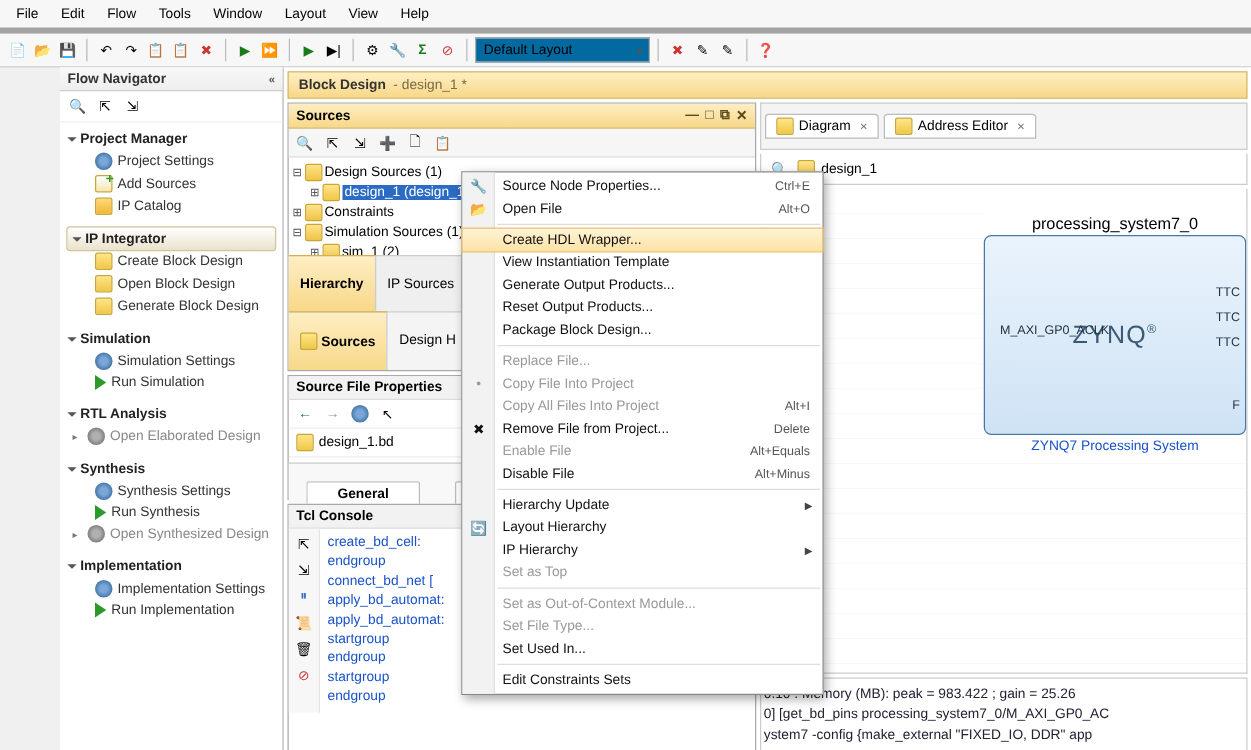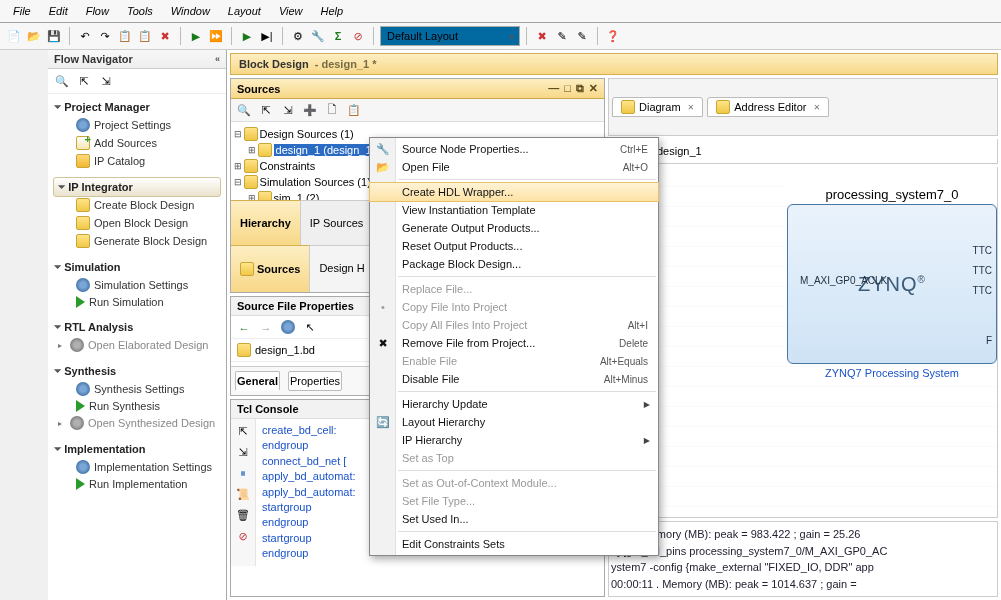--- a/index.html
+++ b/index.html
@@ -1,19 +1,19 @@
 <!DOCTYPE html>
 <html><head>
 <meta charset="utf-8">
 <style>
   * { box-sizing: border-box; margin: 0; padding: 0; font-family: "Segoe UI", Tahoma, Arial, sans-serif; font-size: 11px; }
   body { background: #f0f0f0; width: 1001px; height: 600px; overflow: hidden; position: relative; }
   
   
-  .menubar { background: #f7f7f7; border-bottom: 1px solid #a3a3a3; display: flex; padding: 2px 4px; font-style: italic; }
+  .menubar { background: #f7f7f7; border-bottom: 5px solid #a3a3a3; display: flex; padding: 2px 4px; }
   .menubar span { padding: 3px 9px; cursor: pointer; }
   
   
   .toolbar { background: #f7f7f7; border-bottom: 1px solid #ccc; display: flex; align-items: center; padding: 3px 5px; gap: 2px; }
   .tb-icon { width: 18px; height: 18px; display: inline-flex; align-items: center; justify-content: center; cursor: pointer; border-radius: 2px; }
   .tb-sep { width: 0; height: 18px; border-left: 1px solid #bbb; margin: 0 4px; }
   .tb-select { height: 20px; padding: 1px 20px 1px 6px; border: 1px solid #aaa; background: #0369a1; position: relative; min-width: 140px; line-height: 16px; }
   .tb-select::after { content: "▾"; position: absolute; right: 5px; top: 2px; font-size: 9px; color: #555; }
 
   
@@ -27,21 +27,21 @@
   .fn-head { font-weight: bold; color: #222; display: flex; align-items: center; gap: 3px; padding: 3px 0; cursor: pointer; }
   .fn-head.active { background: linear-gradient(#fff,#eae2cc); border: 1px solid #d0c49a; border-radius: 3px; padding: 3px 4px; margin: -1px -1px; }
   .fn-item { padding: 2px 0 2px 22px; display: flex; align-items: center; gap: 4px; cursor: pointer; color: #333; }
   .fn-item.greyed { color: #888; }
   
   
   .right { flex: 1; display: flex; flex-direction: column; background: #fff; }
   
   
   .bd-bar { background: linear-gradient(#fdeec3,#f8d888); border: 1px solid #d4b050; padding: 4px 8px; font-weight: bold; color: #333; margin: 3px 3px 0 3px; display:flex; align-items:center; gap:6px;}
-  .bd-sub { color:#786c45; font-weight:bold;}
+  .bd-sub { color:#786c45; font-weight:normal;}
   
   
   .bd-row { display: flex; flex: 1; gap: 3px; padding: 3px; min-height:0; }
   .bd-left { width: 375px; display: flex; flex-direction: column; gap: 3px; }
   .bd-rightcol { flex: 1; display: flex; flex-direction: column; gap: 3px; min-width:0;}
   
   .panel { border: 1px solid #aaa; background: #fff; display:flex; flex-direction:column; }
   .panel-hdr { background: linear-gradient(#fdeec3,#f8d888); border-bottom: 1px solid #c8a84a; padding: 3px 6px; font-weight: bold; display: flex; align-items: center; justify-content: space-between; }
   .panel-hdr .winicons { display:flex; gap:5px; color:#5a4b1a; font-size:10px;}
   .panel-tb { background:#f6f6f6; border-bottom:1px solid #ddd; padding:2px 4px; display:flex; gap:4px; align-items:center;}
@@ -54,32 +54,32 @@
   
   .btabs { display:flex; border-top:1px solid #ccc; background:#efefef; }
   .btab { padding: 16px 9px; border-right:1px solid #ccc; cursor:pointer; }
   .btab.active { background: linear-gradient(#fdeec3,#f8d888); font-weight:bold; border-top:1px solid #d4b050; margin-top:-1px;}
   
   
   .prop-hdr { padding: 3px 6px; font-weight: bold; background:#f2f2f2; border-bottom:1px solid #ddd;}
   .prop-tb { padding:2px 4px; display:flex; gap:4px; border-bottom:1px solid #eee; align-items:center;}
   .prop-name { padding: 4px 6px; border-bottom:1px solid #eee; display:flex; align-items:center; gap:4px;}
   .prop-tabs { display:flex; border-top:1px solid #ccc; background:#f8f8f8; margin-top:4px;}
-  .prop-tab { padding: 3px 1px; border:1px solid #bbb; background:#fff; margin:4px; border-radius:2px; cursor:pointer;}
+  .prop-tab { padding: 3px 24px; border:1px solid #bbb; background:#fff; margin:14px; border-radius:2px; cursor:pointer;}
   .prop-tab.active { font-weight:bold; background:#fff; border-bottom-color:#fff;}
 
   
   .tcl-hdr { padding:3px 6px; font-weight:bold; background:#f2f2f2; border-bottom:1px solid #ddd;}
   .tcl-body { display:flex; }
   .tcl-icons { display:flex; flex-direction:column; gap:3px; padding:3px; background:#f7f7f7; border-right:1px solid #e5e5e5;}
   .tcl-lines { padding: 4px 6px; font-family: Consolas, monospace; font-size: 12px; color:#223; line-height:1.4;}
   .tcl-lines .kw { color:#1a52c8;}
   
   
-  .diag-tabs { display:flex; background:#f4f4f4; border:1px solid #ccc; padding:18px 3px; gap:4px;}
+  .diag-tabs { display:flex; background:#f4f4f4; border:1px solid #ccc; padding:8px 3px; gap:4px;}
   .dtab { display:flex; align-items:center; gap:4px; padding:2px 8px; background:#fff; border:1px solid #bbb; border-radius:3px 3px 0 0; cursor:pointer;}
   .dtab .x { color:#777; font-size:8px; margin-left:3px;}
   .diag-sub { display:flex; align-items:center; gap:5px; padding:3px 6px; border:1px solid #ccc; border-top:none; background:#fff;}
   .canvas { flex:1; border:1px solid #ccc; border-top:none; background: repeating-linear-gradient(#fff,#fff 19px,#f6f6f6 20px), repeating-linear-gradient(90deg,#fff,#fff 19px,#f6f6f6 20px); position:relative; overflow:hidden;}
   .ipblock { position:absolute; right:0; top:18px; width:210px; }
   .ipblock-title { text-align:center; padding:2px; background:#fff; font-size:13px;}
   .ipblock-body { border:1px solid #4776a8; border-radius:6px; background:linear-gradient(#eaf3fc,#cfe3f5); height:160px; position:relative; display:flex; flex-direction:column; justify-content:center; align-items:center; padding:4px;}
   .ipblock-caption { color:#1a52c8; text-align:center; padding:3px; cursor:pointer;}
   .port { position:absolute; font-size:10px; color:#234;}
   .zynq-logo { font-family: Arial; font-size:20px; letter-spacing:1px; color:#3a5b78; font-weight:300;}
@@ -388,21 +388,20 @@
               <div class="port" style="right:4px; top:80px;">TTC</div>
               <div class="port" style="right:4px; top:130px;">F</div>
             </div>
             <div class="ipblock-caption">ZYNQ7 Processing System</div>
           </div>
         </div>
         <div class="msgs" id="msgs">
             <div>0:10 . Memory (MB): peak = 983.422 ; gain = 25.26</div>
             <div>0] [get_bd_pins processing_system7_0/M_AXI_GP0_AC</div>
             <div>ystem7 -config {make_external "FIXED_IO, DDR" app</div>
-            <div> 00:00:11 . Memory (MB): peak = 1014.637 ; gain =</div>
           </div>
       </div>
     </div>
   </div>
 </div>
 
 <div class="ctx">
   <div class="ctx-iconstrip"></div>
   <div id="ctx-body">
       <div class="ctx-item">

